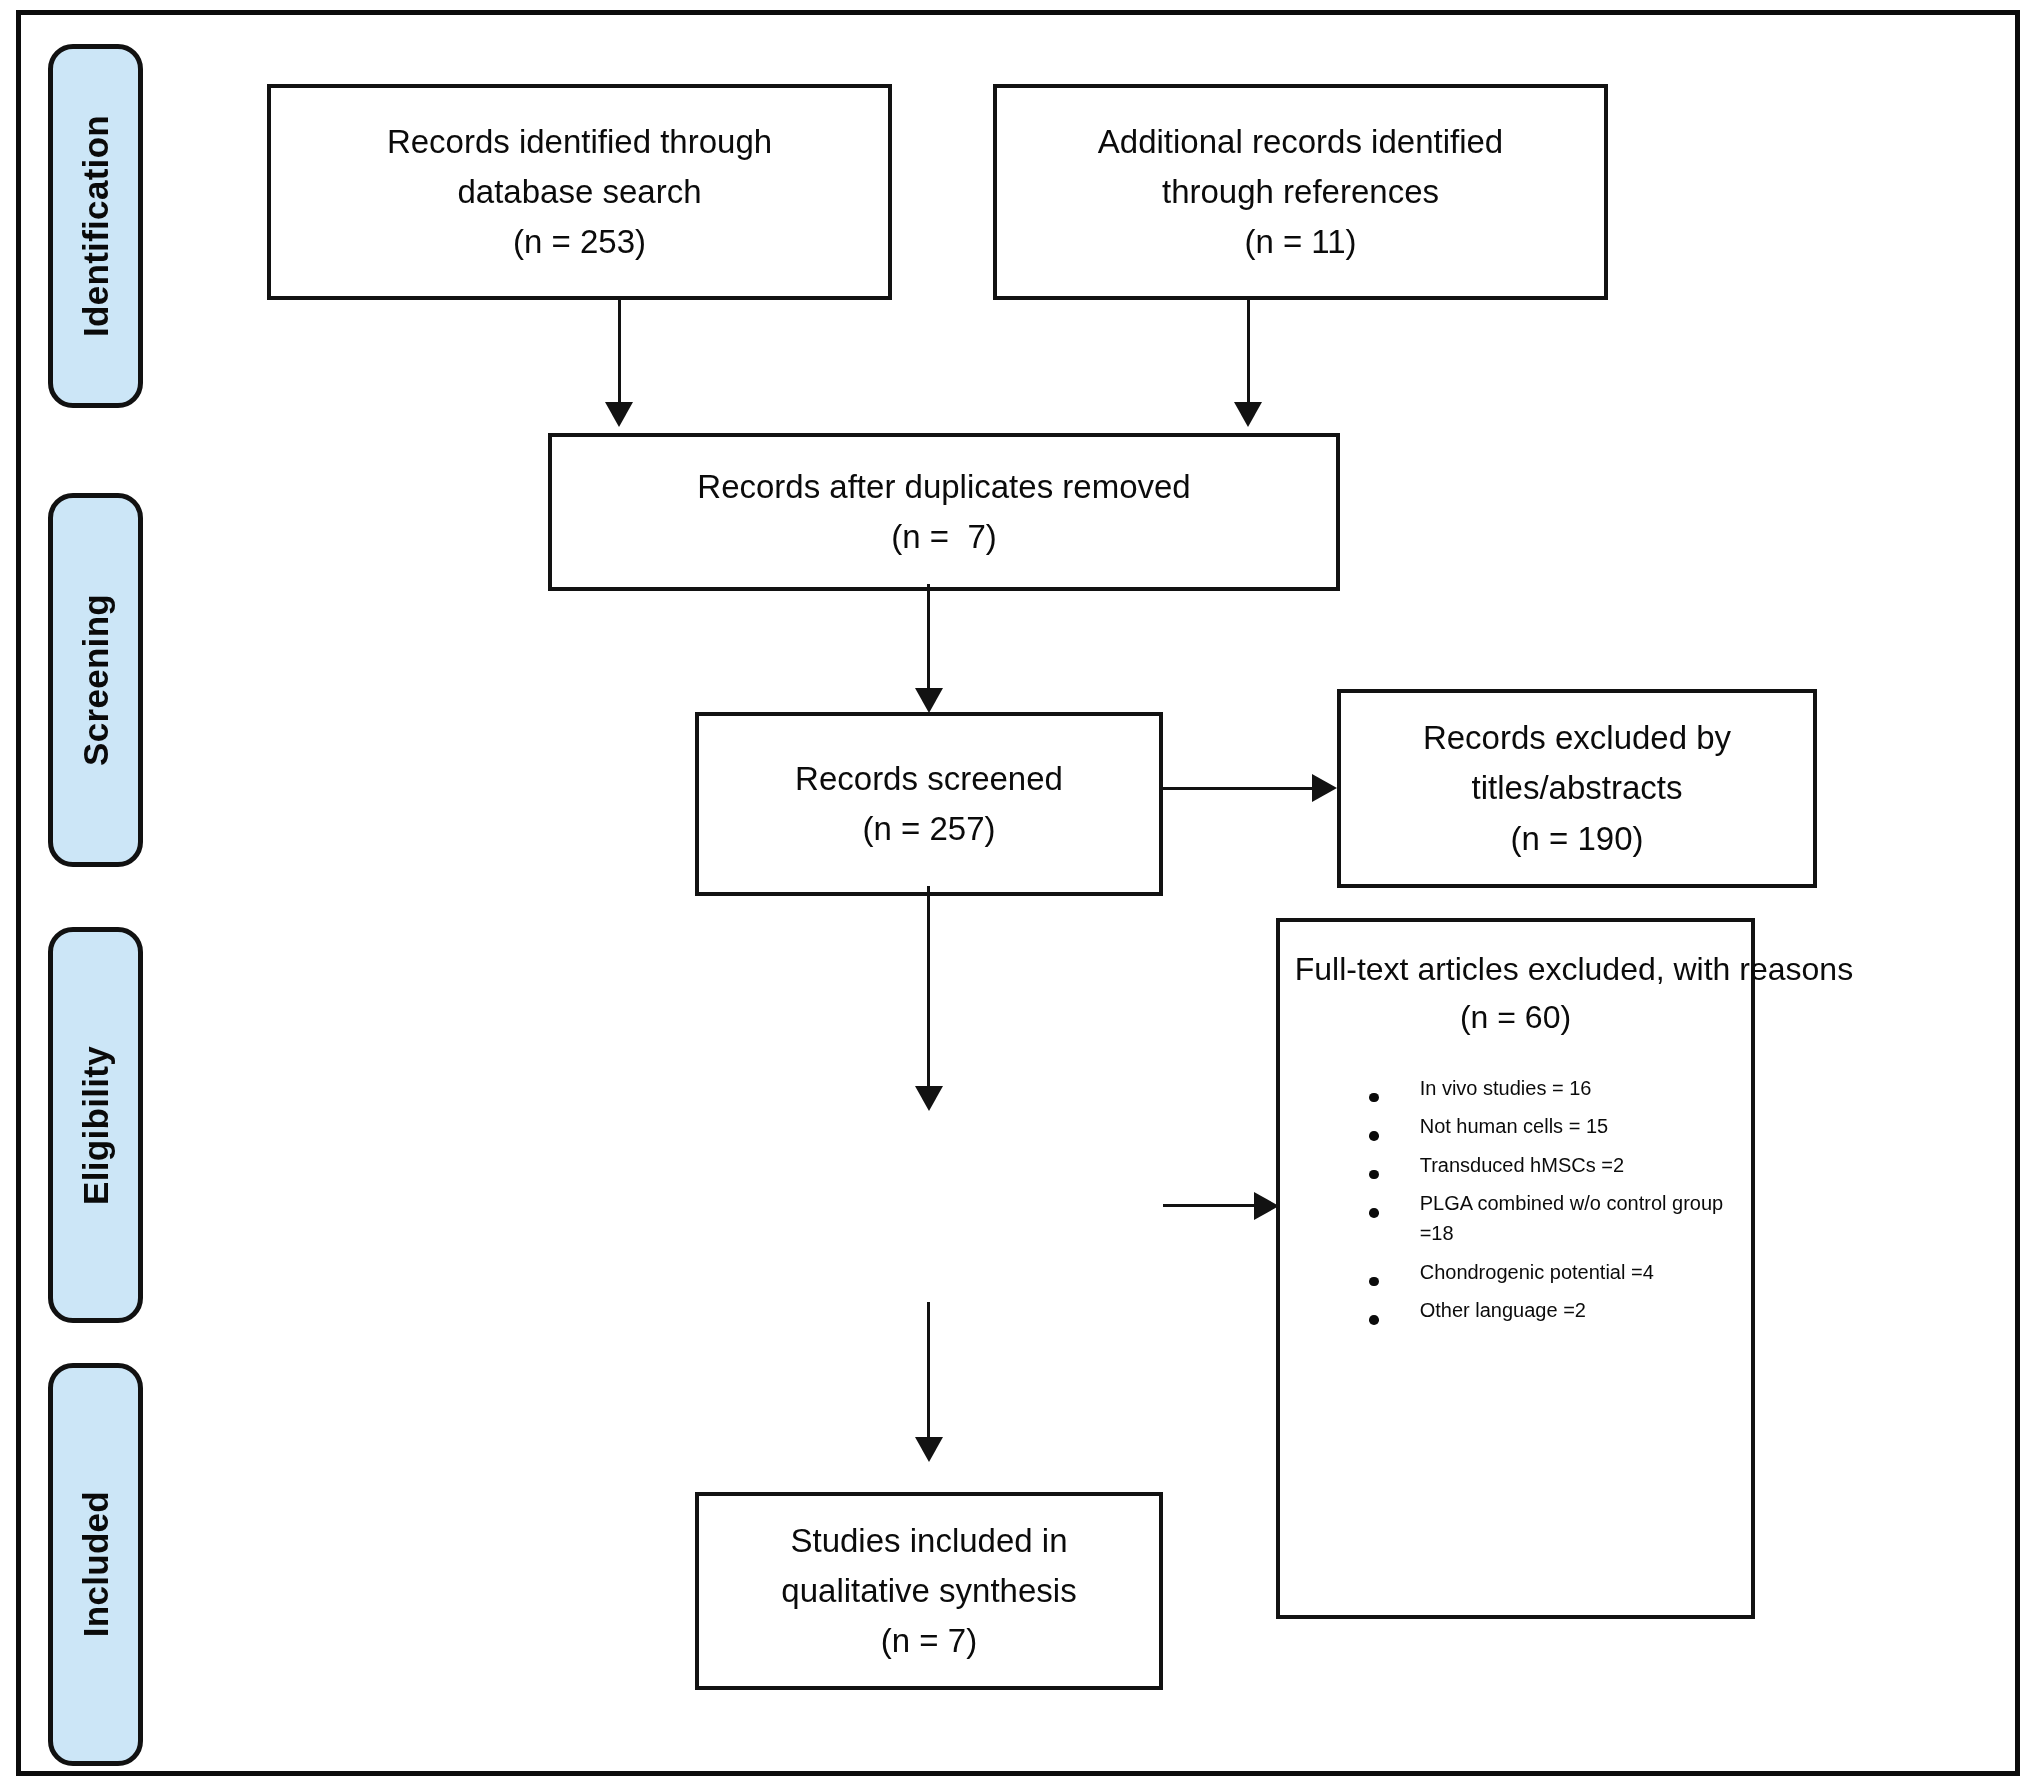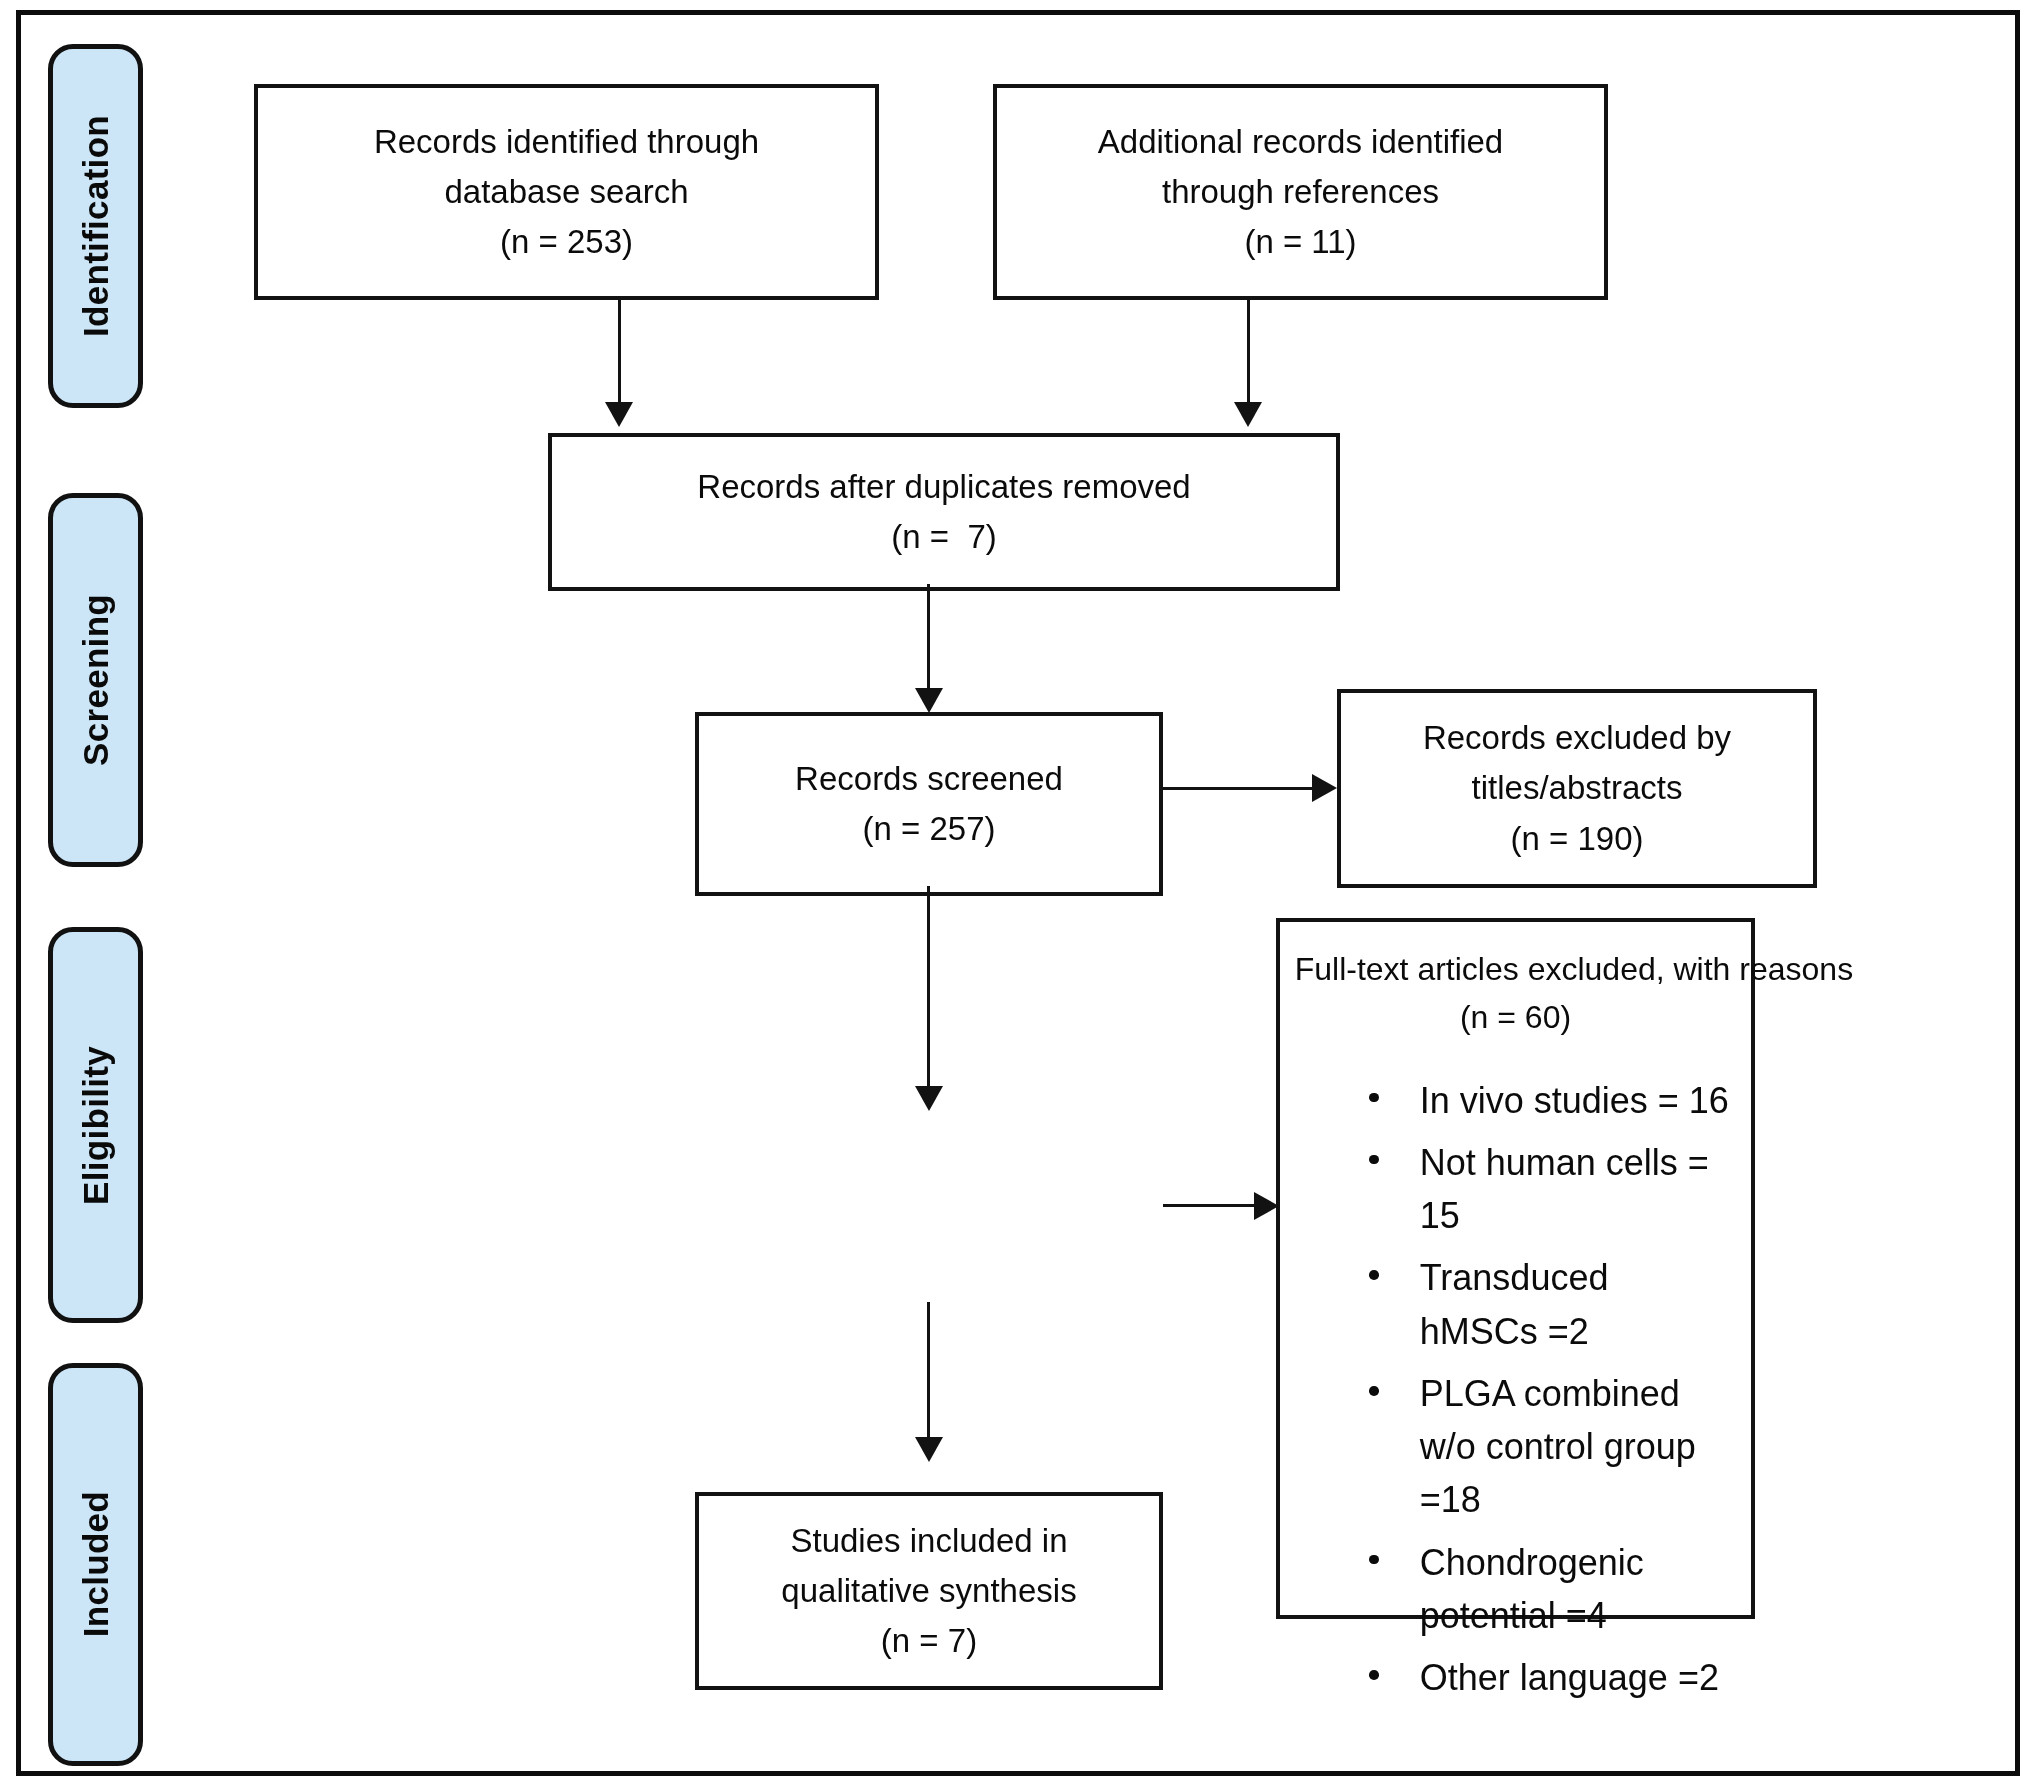--- a/index.html
+++ b/index.html
@@ -74,21 +74,21 @@
     color: #0b0b0b;
     font-size: 33px;
     line-height: 1.52;
     font-family: "Liberation Sans", sans-serif;
   }
   .flow-box .bl {
     display: block;
     white-space: pre;
   }
 
-  #box-db       { left: 254px;  top: 84px;  width: 625px; height: 216px; }
+  #box-db       { left: 267px;  top: 84px;  width: 625px; height: 216px; }
   #box-refs     { left: 973px; top: 84px;  width: 615px; height: 216px; margin-left: 20px; }
   #box-dups     { left: 548px;  top: 425px;  width: 792px; height: 158px; margin-top: 8px; }
   #box-screened { left: 695px; top: 712px; width: 468px;  height: 184px; }
   #box-excl-ta  { left: 1337px; top: 689px; width: 480px;  height: 199px; }
   #box-fulltext { left: 695px; top: 1110px; width: 468px;  height: 192px; }
   #box-included { left: 695px; top: 1464px; width: 468px;  height: 198px; margin-top: 28px; }
 
   
   #box-reasons {
     position: absolute;
@@ -109,21 +109,21 @@
     line-height: 1.5;
   }
   #box-reasons .reasons-head .bl { display: block; white-space: pre; }
   #box-reasons ul {
     margin: 33px 0 0 0;
     padding: 0 0 0 70px;
     list-style: none;
   }
   #box-reasons ul li {
     position: relative;
-    font-size: 36px;
+    font-size: 20px;
     line-height: 1.48;
     margin: 0 0 9px 0;
     padding-left: 55px;
   }
   #box-reasons ul li::before {
     content: "";
     position: absolute;
     left: 4.5px;
     top: 19px;
     width: 9.6px;

